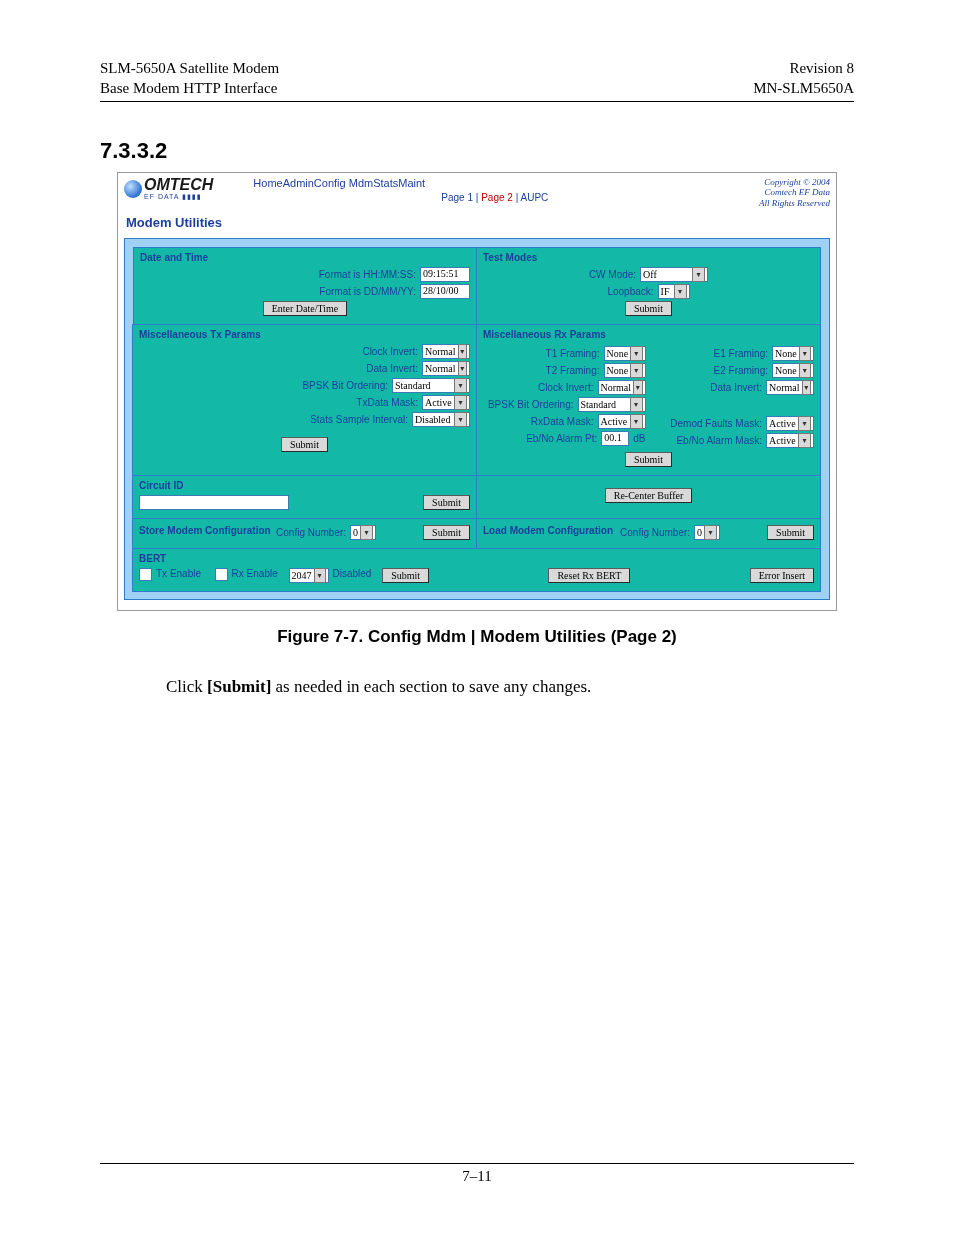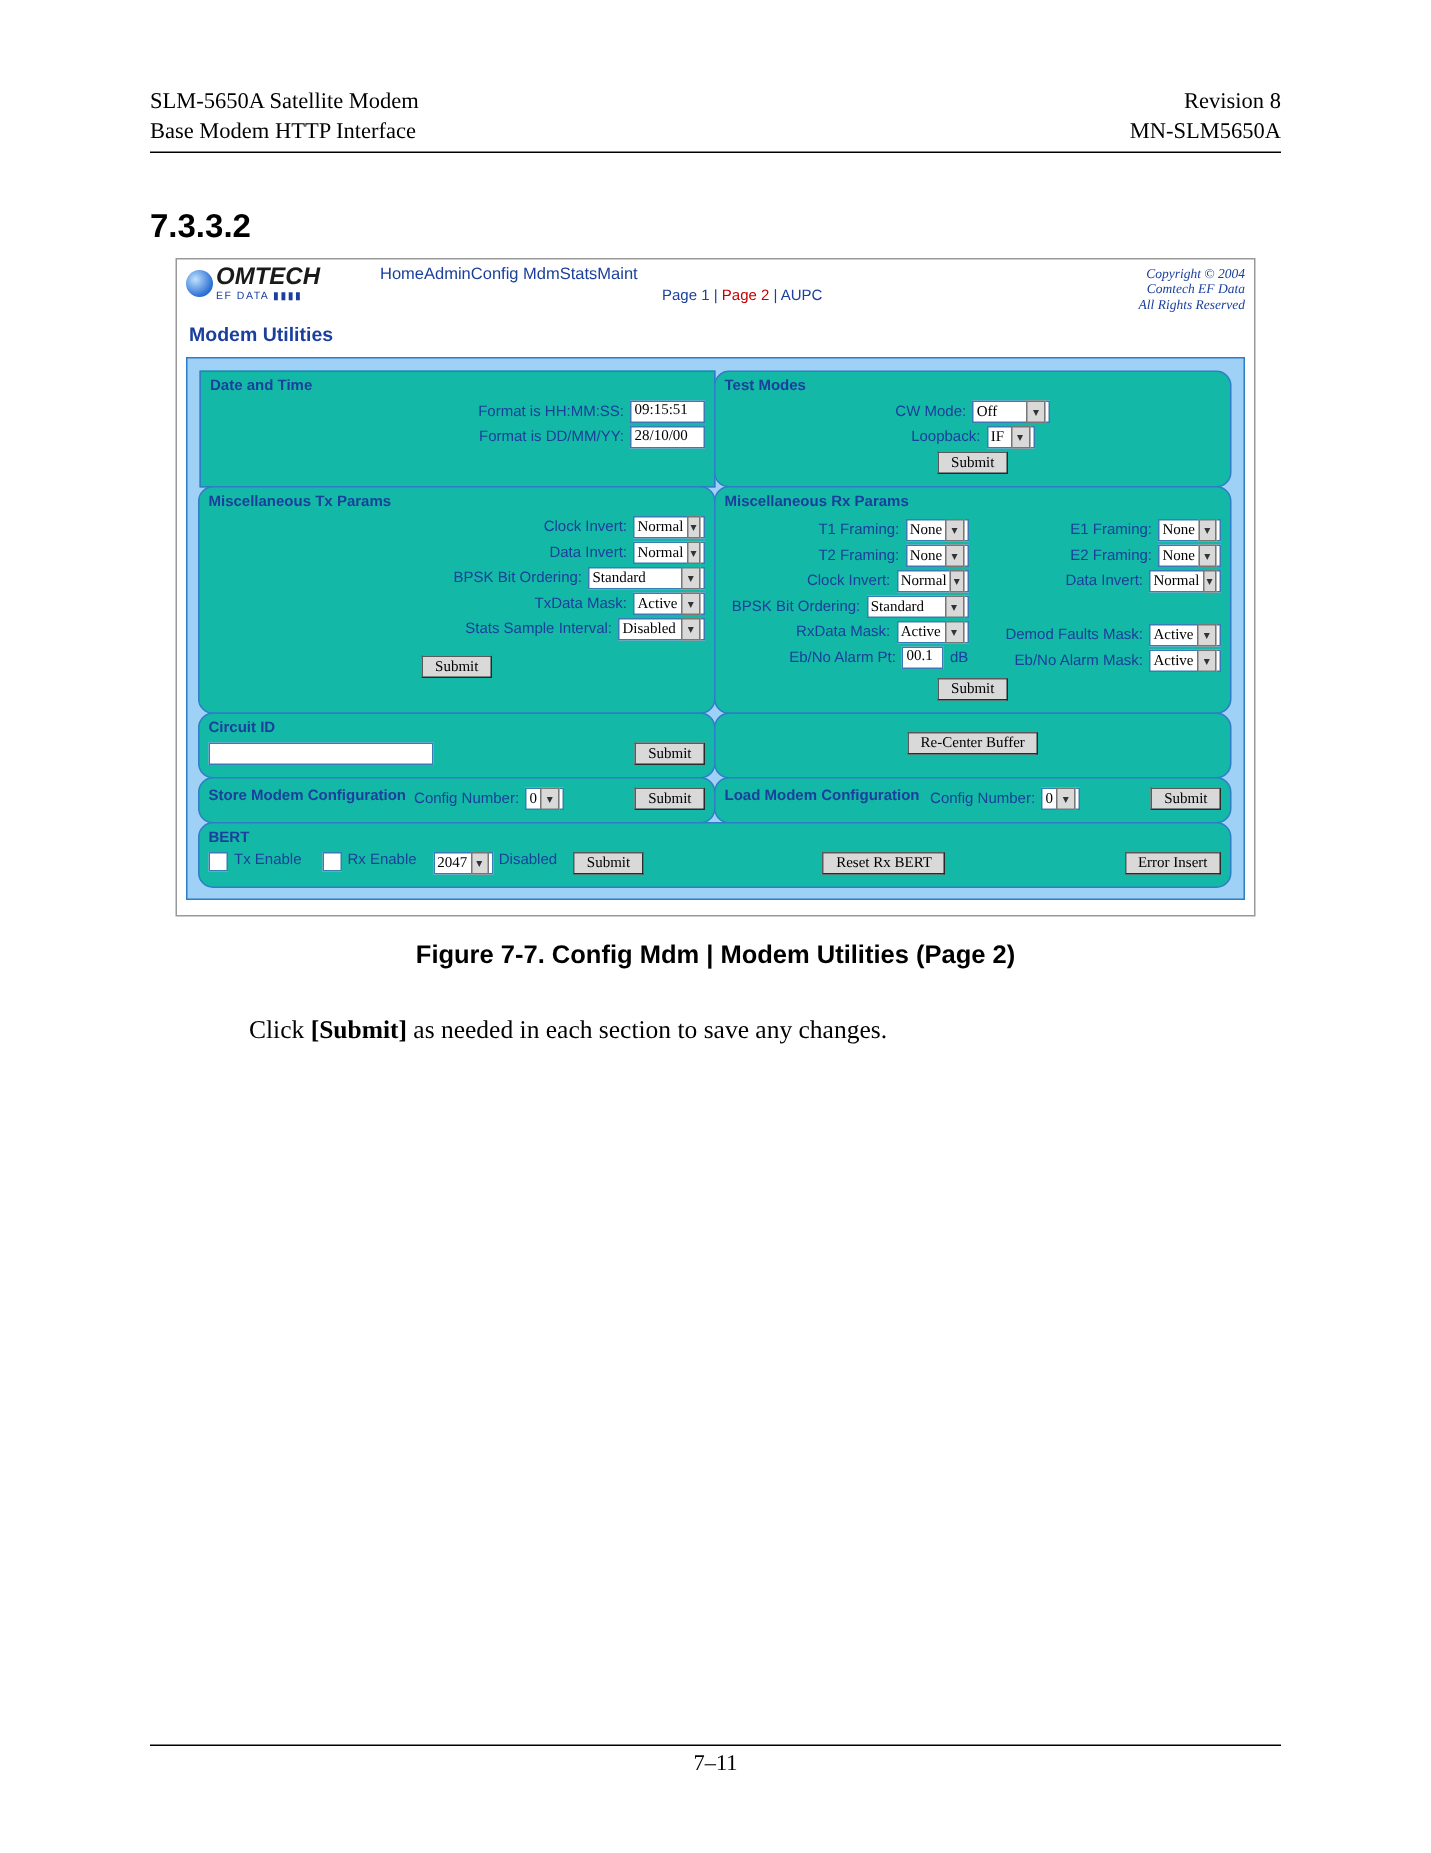--- a/index.html
+++ b/index.html
@@ -26,21 +26,21 @@
   .nav-row{display:flex;font-size:11px;}
   .nav-row span{color:#1a3f9c;}
   .subnav{font-size:10px;margin:3px 0 0 188px;color:#1a3f9c;}
   .subnav .hot{color:#c40000;}
   .copy{text-align:right;font:italic 9px/1.2 "Times New Roman";color:#1a3f9c;white-space:nowrap;}
   .mtitle{font:bold 13px Arial;color:#1a3f9c;margin:6px 0 8px 2px;}
 
   .panel{background:#9fd0f6;border:1px solid #2d7dc7;padding:8px 8px 8px 8px;}
   .grid{display:grid;grid-template-columns:1fr 1fr;gap:0;}
   .box{border:1px solid #2d7dc7;background:#14b8a6;padding:4px 6px 6px 6px;margin:0 0 -1px 0;}
-  .grid>.box+.box{margin-left:-1px;border-radius:10px;}
+  .grid>.box+.box{margin-left:-1px;}
   .wide{grid-column:1/3;}
   .bt{font:bold 10px Arial;color:#1a3f9c;margin-bottom:4px;}
   .row{display:flex;align-items:center;justify-content:flex-end;gap:4px;margin:2px 0;font-size:10px;color:#1a3f9c;white-space:nowrap;}
   .row.cent{justify-content:center;}
   .row .lab{text-align:right;}
   .inp,.sel{font:10px Tahoma;color:#000;background:#fff;border:1px solid #4a6;border-color:#3a7ab5;height:15px;box-sizing:border-box;padding:0 2px;}
   .sel{display:inline-flex;align-items:center;justify-content:space-between;gap:2px;}
   .sel .dd{width:11px;height:13px;background:#d9d9d9;border:1px solid #777;display:inline-flex;align-items:center;justify-content:center;font-size:8px;color:#333;}
   .btn{font:10px Tahoma;color:#000;background:#d9d9d9;border:1px solid #5a5a5a;border-right-color:#2a2a2a;border-bottom-color:#2a2a2a;padding:1px 8px;cursor:default;display:inline-block;}
   .cols2{display:grid;grid-template-columns:1fr 1fr;column-gap:6px;}
@@ -107,27 +107,30 @@
           <div class="box">
             <div class="bt">Date and Time</div>
             <div class="row">
                 <span class="lab">Format is HH:MM:SS:</span>
               <span class="inp" style="width:50px">09:15:51</span>
               </div>
             <div class="row">
                 <span class="lab">Format is DD/MM/YY:</span>
               <span class="inp" style="width:50px">28/10/00</span>
               </div>
+            <div class="row cent">
+                <span class="btn">Enter Date/Time</span>
+              </div>
           </div>
 
           <div class="box">
             <div class="bt">Test Modes</div>
             <div class="row cent">
                 <span class="lab">CW Mode:</span>
-              <span class="sel" style="width:52px">
+              <span class="sel" style="width:68px">
                   <span>Off</span>
                   <span class="dd">▾</span>
                 </span>
               </div>
             <div class="row cent">
                 <span class="lab">Loopback:</span>
               <span class="sel" style="width:32px">
                   <span>IF</span>
                   <span class="dd">▾</span>
                 </span>

